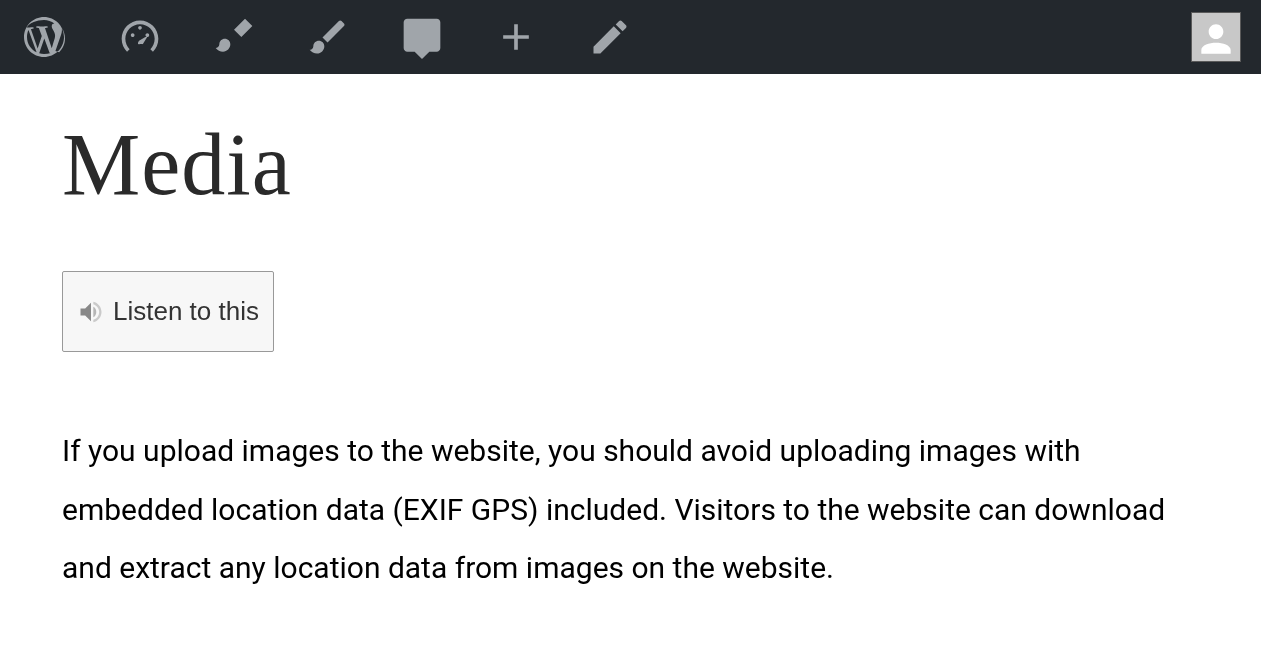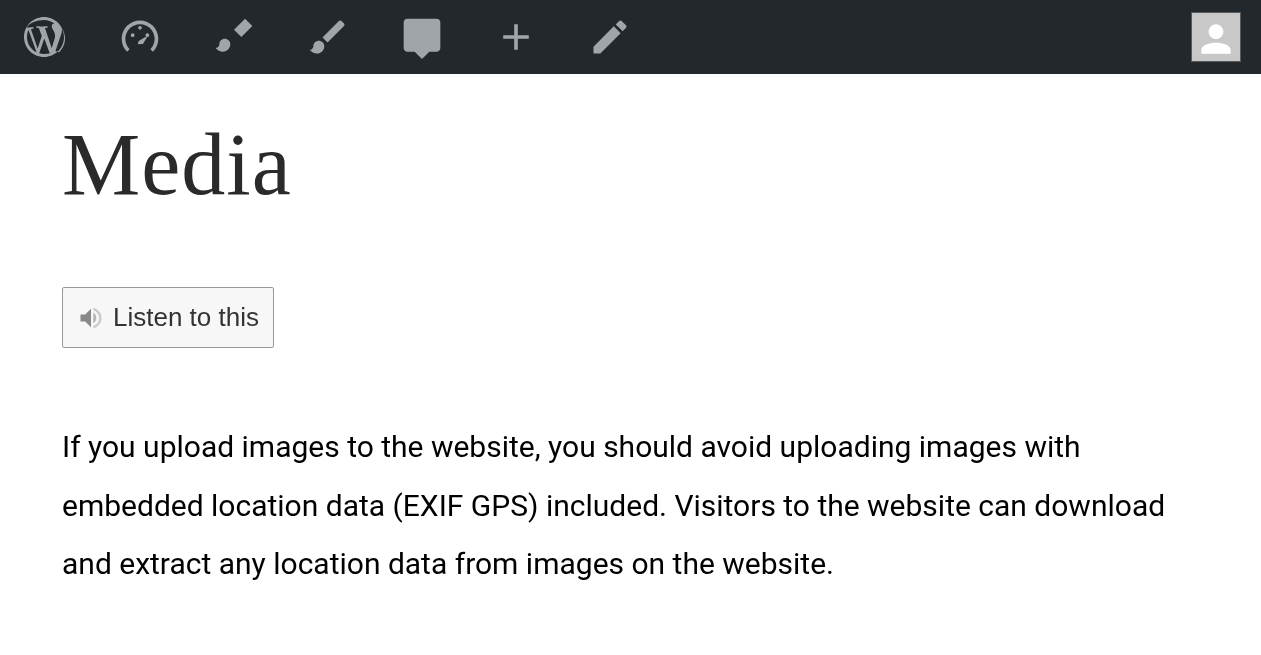--- a/index.html
+++ b/index.html
@@ -51,30 +51,30 @@
       fill: #ffffff;
     }
     .content {
       padding: 40px 62px;
     }
     .page-heading {
       font-family: Georgia, "Times New Roman", serif;
       font-weight: 300;
       font-size: 88px;
       color: #2a2a2a;
-      margin-bottom: 72px;
+      margin-bottom: 56px;
       letter-spacing: 1px;
     }
     .listen-button {
       display: inline-flex;
       align-items: center;
       gap: 8px;
       border: 1px solid #999;
       background: #f7f7f7;
-      padding: 14px 14px;
+      padding: 24px 14px;
       font-size: 26px;
       color: #333;
       border-radius: 2px;
       cursor: pointer;
       margin-bottom: 70px;
     }
     .listen-button svg {
       width: 28px;
       height: 28px;
     }

